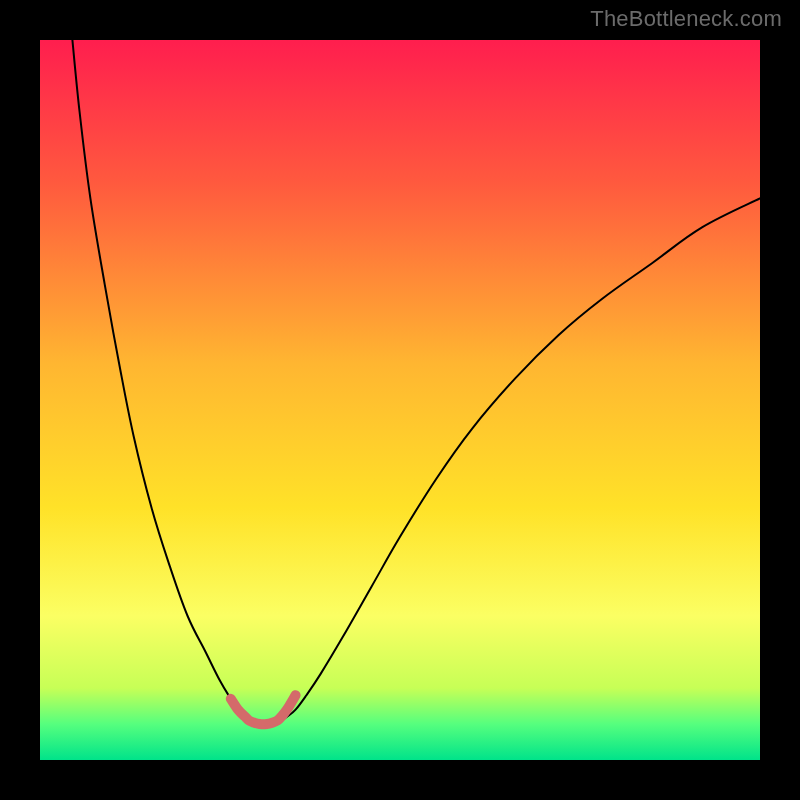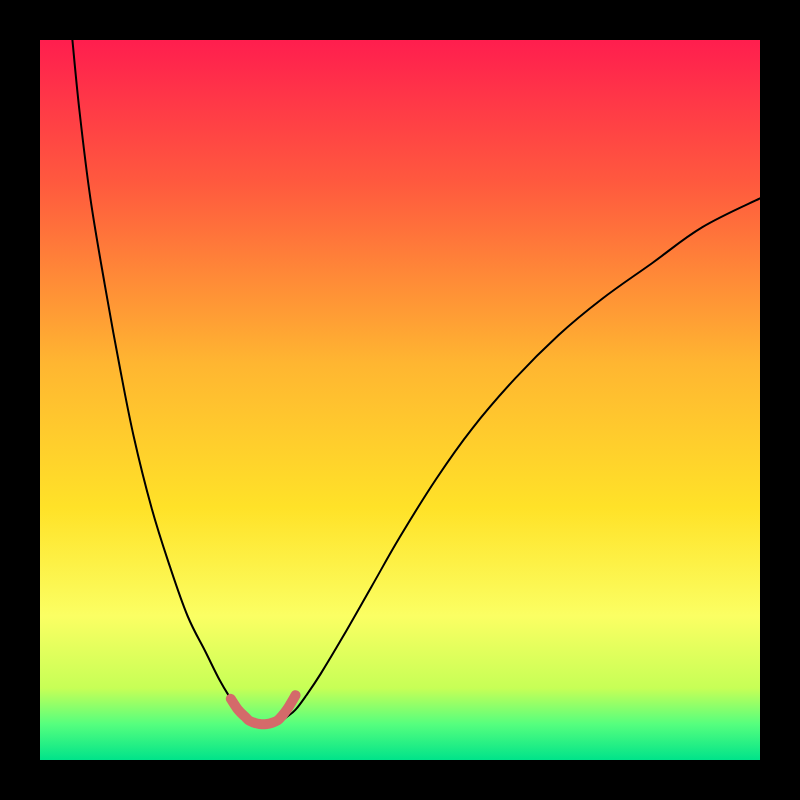--- a/index.html
+++ b/index.html
@@ -38,20 +38,21 @@
   }
   svg {
     display: block;
   }
 </style>
 </head>
 <body>
 
 <div class="frame">
 
+  <div class="attribution">TheBottleneck.com</div>
 
   <div class="plot-area">
     <svg id="chart-svg" width="720" height="720" viewBox="0 0 720 720">
       <defs>
         <linearGradient id="bg-grad" x1="0" y1="0" x2="0" y2="1">
             <stop offset="0.0%" stop-color="#ff1e4e"></stop>
             <stop offset="20.0%" stop-color="#ff5a3e"></stop>
             <stop offset="45.0%" stop-color="#ffb631"></stop>
             <stop offset="65.0%" stop-color="#ffe228"></stop>
             <stop offset="80.0%" stop-color="#fbff63"></stop>

